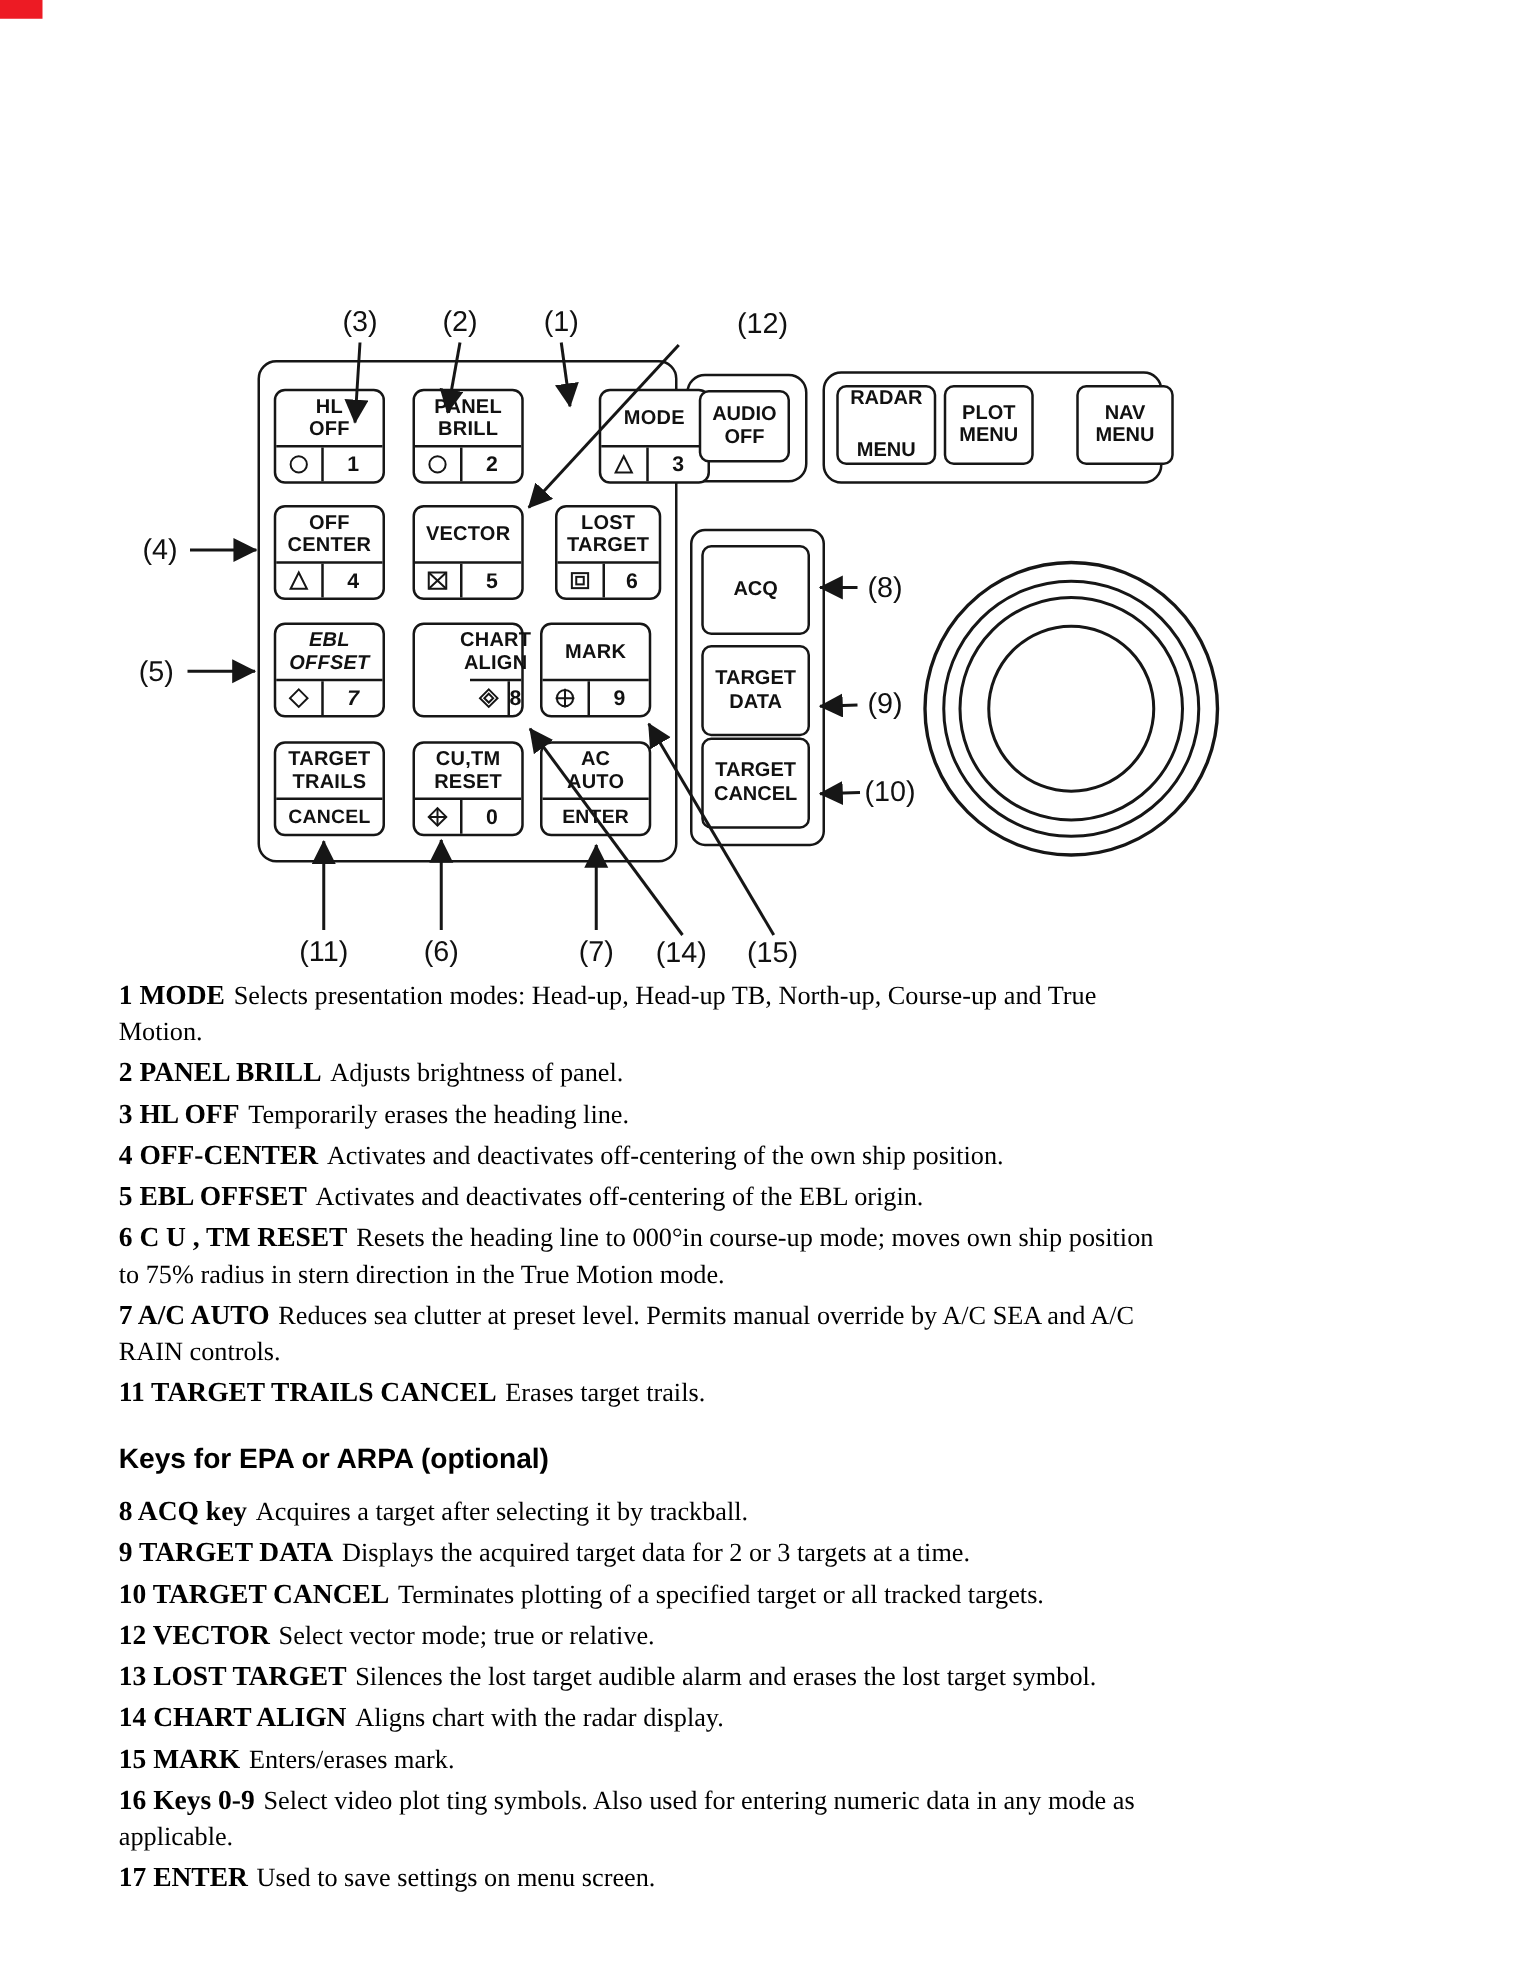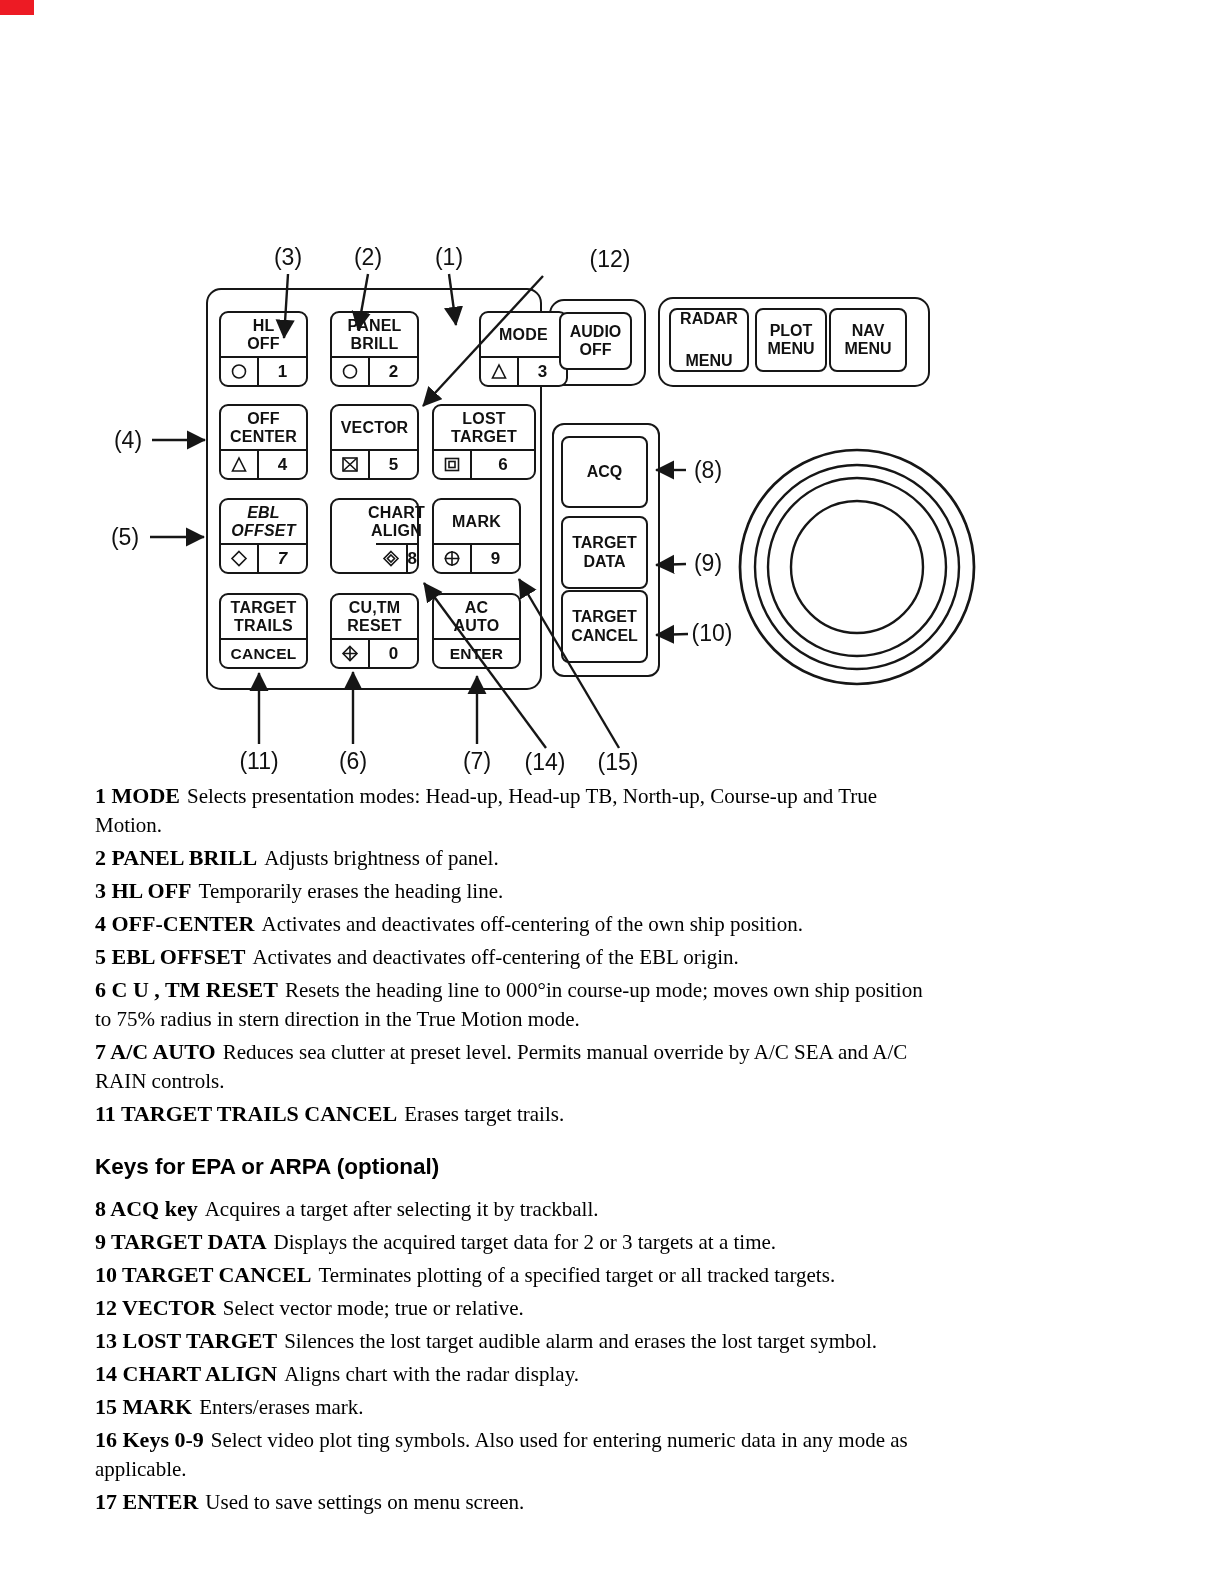--- a/index.html
+++ b/index.html
@@ -117,21 +117,21 @@
           <svg width="20" height="17" viewBox="0 0 20 17">
             <rect x="3" y="2" width="14" height="13"></rect>
             <path d="M3 2 L17 15 M17 2 L3 15"></path>
           </svg>
         </span>
         <div class="knum">
           <span>5</span>
         </div>
       </div>
     </div>
-    <div class="key" style="left: 432px; top: 404px; width: 104px; height: 76px; justify-content: center;">
+    <div class="key" style="left: 444px; top: 404px; width: 85px; height: 76px; justify-content: center;">
       <div class="klabel">
         <span>LOST</span>
         <span>TARGET</span>
       </div>
       <div class="krow">
         <span class="kicon">
           <svg width="20" height="17" viewBox="0 0 20 17">
             <rect x="3.5" y="2.5" width="13" height="12"></rect>
             <rect x="7" y="5.5" width="6" height="6"></rect>
           </svg>
@@ -232,21 +232,21 @@
       <span>OFF</span>
     </div>
     <div class="sbtn" style="left: 669px; top: 308px; width: 80px; height: 64px; gap: 24px;">
       <span>RADAR</span>
       <span>MENU</span>
     </div>
     <div class="sbtn" style="left: 755px; top: 308px; width: 72px; height: 64px;">
       <span>PLOT</span>
       <span>MENU</span>
     </div>
-    <div class="sbtn" style="left: 829px; top: 308px; width: 78px; height: 64px;">
+    <div class="sbtn" style="left: 861px; top: 308px; width: 78px; height: 64px;">
       <span>NAV</span>
       <span>MENU</span>
     </div>
     <div class="sbtn" style="left: 561px; top: 436px; width: 87px; height: 72px;">
       <span>ACQ</span>
     </div>
     <div class="sbtn" style="left: 561px; top: 516px; width: 87px; height: 73px;">
       <span>TARGET</span>
       <span>DATA</span>
     </div>

